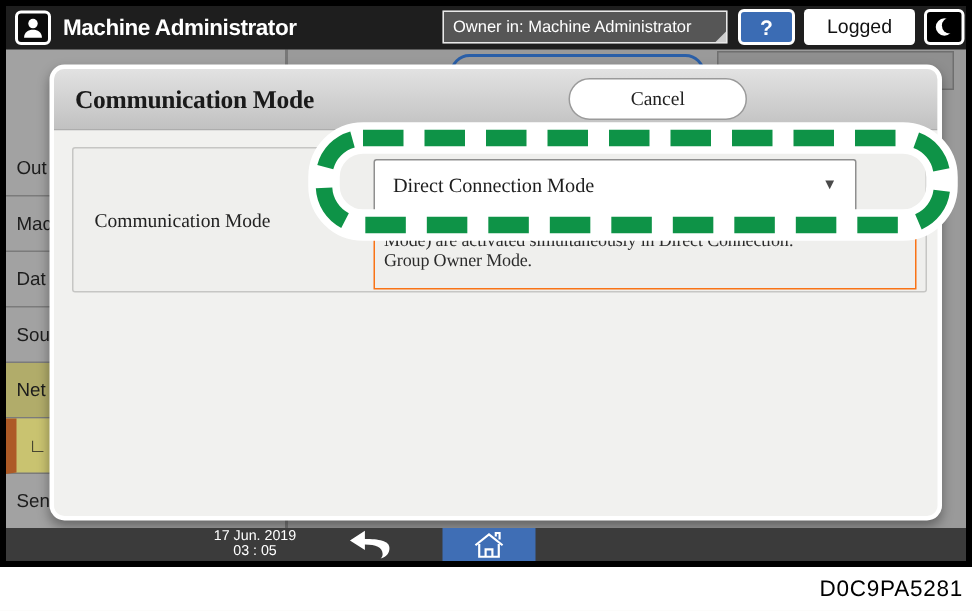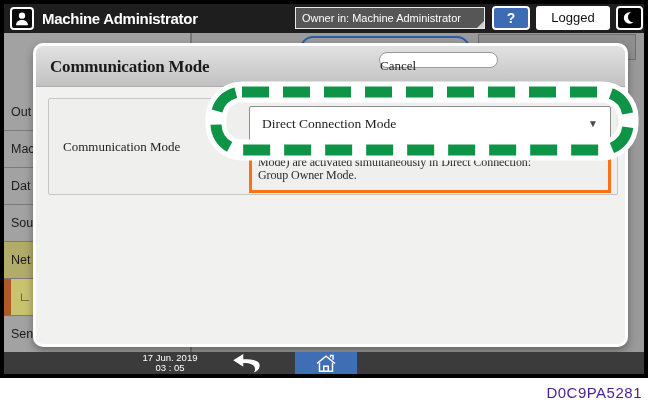--- a/index.html
+++ b/index.html
@@ -29,39 +29,39 @@
   
   .sidebar{left:0;top:29px;width:186px;height:319px;background:#a2a2a2;border-right:2px solid #787878;box-sizing:content-box;}
   .sidebar-list{position:absolute;left:0;top:61px;width:186px;}
   .side-item{height:37px;border-bottom:1px solid #7b7b7b;font-size:12.5px;color:#1c1c1c;line-height:37px;padding-left:7px;box-sizing:border-box;}
   .side-item.hl-olive{background:#b1ac6a;}
   .side-item.hl-sub{background:#c9c370;border-left:7px solid #ad5a26;padding-left:8px;}
   
   .dialog{left:29px;top:39px;width:589px;height:298px;background:#f1f1ef;border:3px solid #fff;border-radius:10px;box-sizing:content-box;box-shadow:0 4px 8px rgba(0,0,0,0.35);font-family:Liberation Serif, serif;}
   .dlg-header{position:absolute;left:0;top:0;width:589px;height:41px;background:linear-gradient(#e2e2e2,#c1c1c1);border-radius:7px 7px 0 0;border-bottom:1px solid #adadad;box-sizing:border-box;}
   .dlg-title{position:absolute;left:14px;top:0;height:41px;line-height:41px;font-size:17px;color:#1a1a1a;font-weight:600;letter-spacing:-0.2px;}
-  .btn-cancel{position:absolute;left:343px;top:6px;width:119px;height:16px;background:#fff;border:1px solid #9a9a9a;border-radius:14px;box-sizing:border-box;font-size:13px;color:#222;line-height:26px;}
+  .btn-cancel{position:absolute;left:343px;top:6px;width:119px;height:28px;background:#fff;border:1px solid #9a9a9a;border-radius:14px;box-sizing:border-box;font-size:13px;color:#222;text-align:center;line-height:26px;}
   .btn-ok{position:absolute;left:464px;top:6px;width:113px;height:28px;background:#3a6cb5;border:1px solid #2d5588;border-radius:3px;box-sizing:border-box;font-size:13px;color:#fff;font-weight:600;text-align:center;line-height:26px;margin-top:41px;}
   .row-box{position:absolute;left:12px;top:52px;width:570px;height:97px;background:#efefed;border:1px solid #c6c6c4;border-radius:2px;box-sizing:border-box;}
   .row-label{position:absolute;left:14px;top:0;height:95px;display:flex;align-items:center;font-size:13px;color:#222;}
-  .dropdown{position:absolute;left:200px;top:7px;width:362px;height:36px;background:#fff;border:1px solid #8f8f8f;border-radius:2px;box-sizing:border-box;}
+  .dropdown{position:absolute;left:200px;top:7px;width:322px;height:36px;background:#fff;border:1px solid #8f8f8f;border-radius:2px;box-sizing:border-box;}
   .dropdown-value{position:absolute;left:12px;top:0;height:34px;line-height:34px;font-size:13.5px;color:#1d1d1d;}
   .dropdown-arrow{position:absolute;right:12px;top:0;height:34px;line-height:34px;font-size:10px;color:#4a4a4a;}
-  .desc-box{position:absolute;left:200px;top:46px;width:362px;height:48px;border:3px solid #f97316;box-sizing:border-box;padding:8px 0 0 6px;}
+  .desc-box{position:absolute;left:200px;top:46px;width:362px;height:48px;border:1px solid #f97316;box-sizing:border-box;padding:8px 0 0 6px;}
   .desc-line{font-size:12px;line-height:13px;color:#2b2b2b;letter-spacing:-0.1px;white-space:nowrap;}
   
   .annotation{left:196px;top:74px;width:448px;height:92px;pointer-events:none;}
   
   .bottombar{left:0;top:348px;width:640px;height:22px;background:#3b3b3b;}
   .clock{position:absolute;left:116px;top:1px;width:100px;text-align:center;color:#fff;}
   .clock div{font-size:9.5px;line-height:10px;}
   .back-btn{position:absolute;left:210px;top:0;width:64px;height:22px;display:flex;align-items:center;justify-content:center;}
   .home-btn{position:absolute;left:291px;top:0;width:62px;height:22px;background:#3f6eb5;display:flex;align-items:center;justify-content:center;}
   
-  .caption{right:6px;top:384px;font-size:15px;color:#4c1d95;letter-spacing:0.5px;text-align:center;}
+  .caption{right:6px;top:384px;font-size:15px;color:#000000;letter-spacing:0.5px;text-align:center;}
 </style>
 </head>
 <body>
 
 <div class="abs bezel"></div>
 
 <div class="abs screen">
 
   <div class="abs gear-tile">
     <span class="gear-big">⚙</span>

